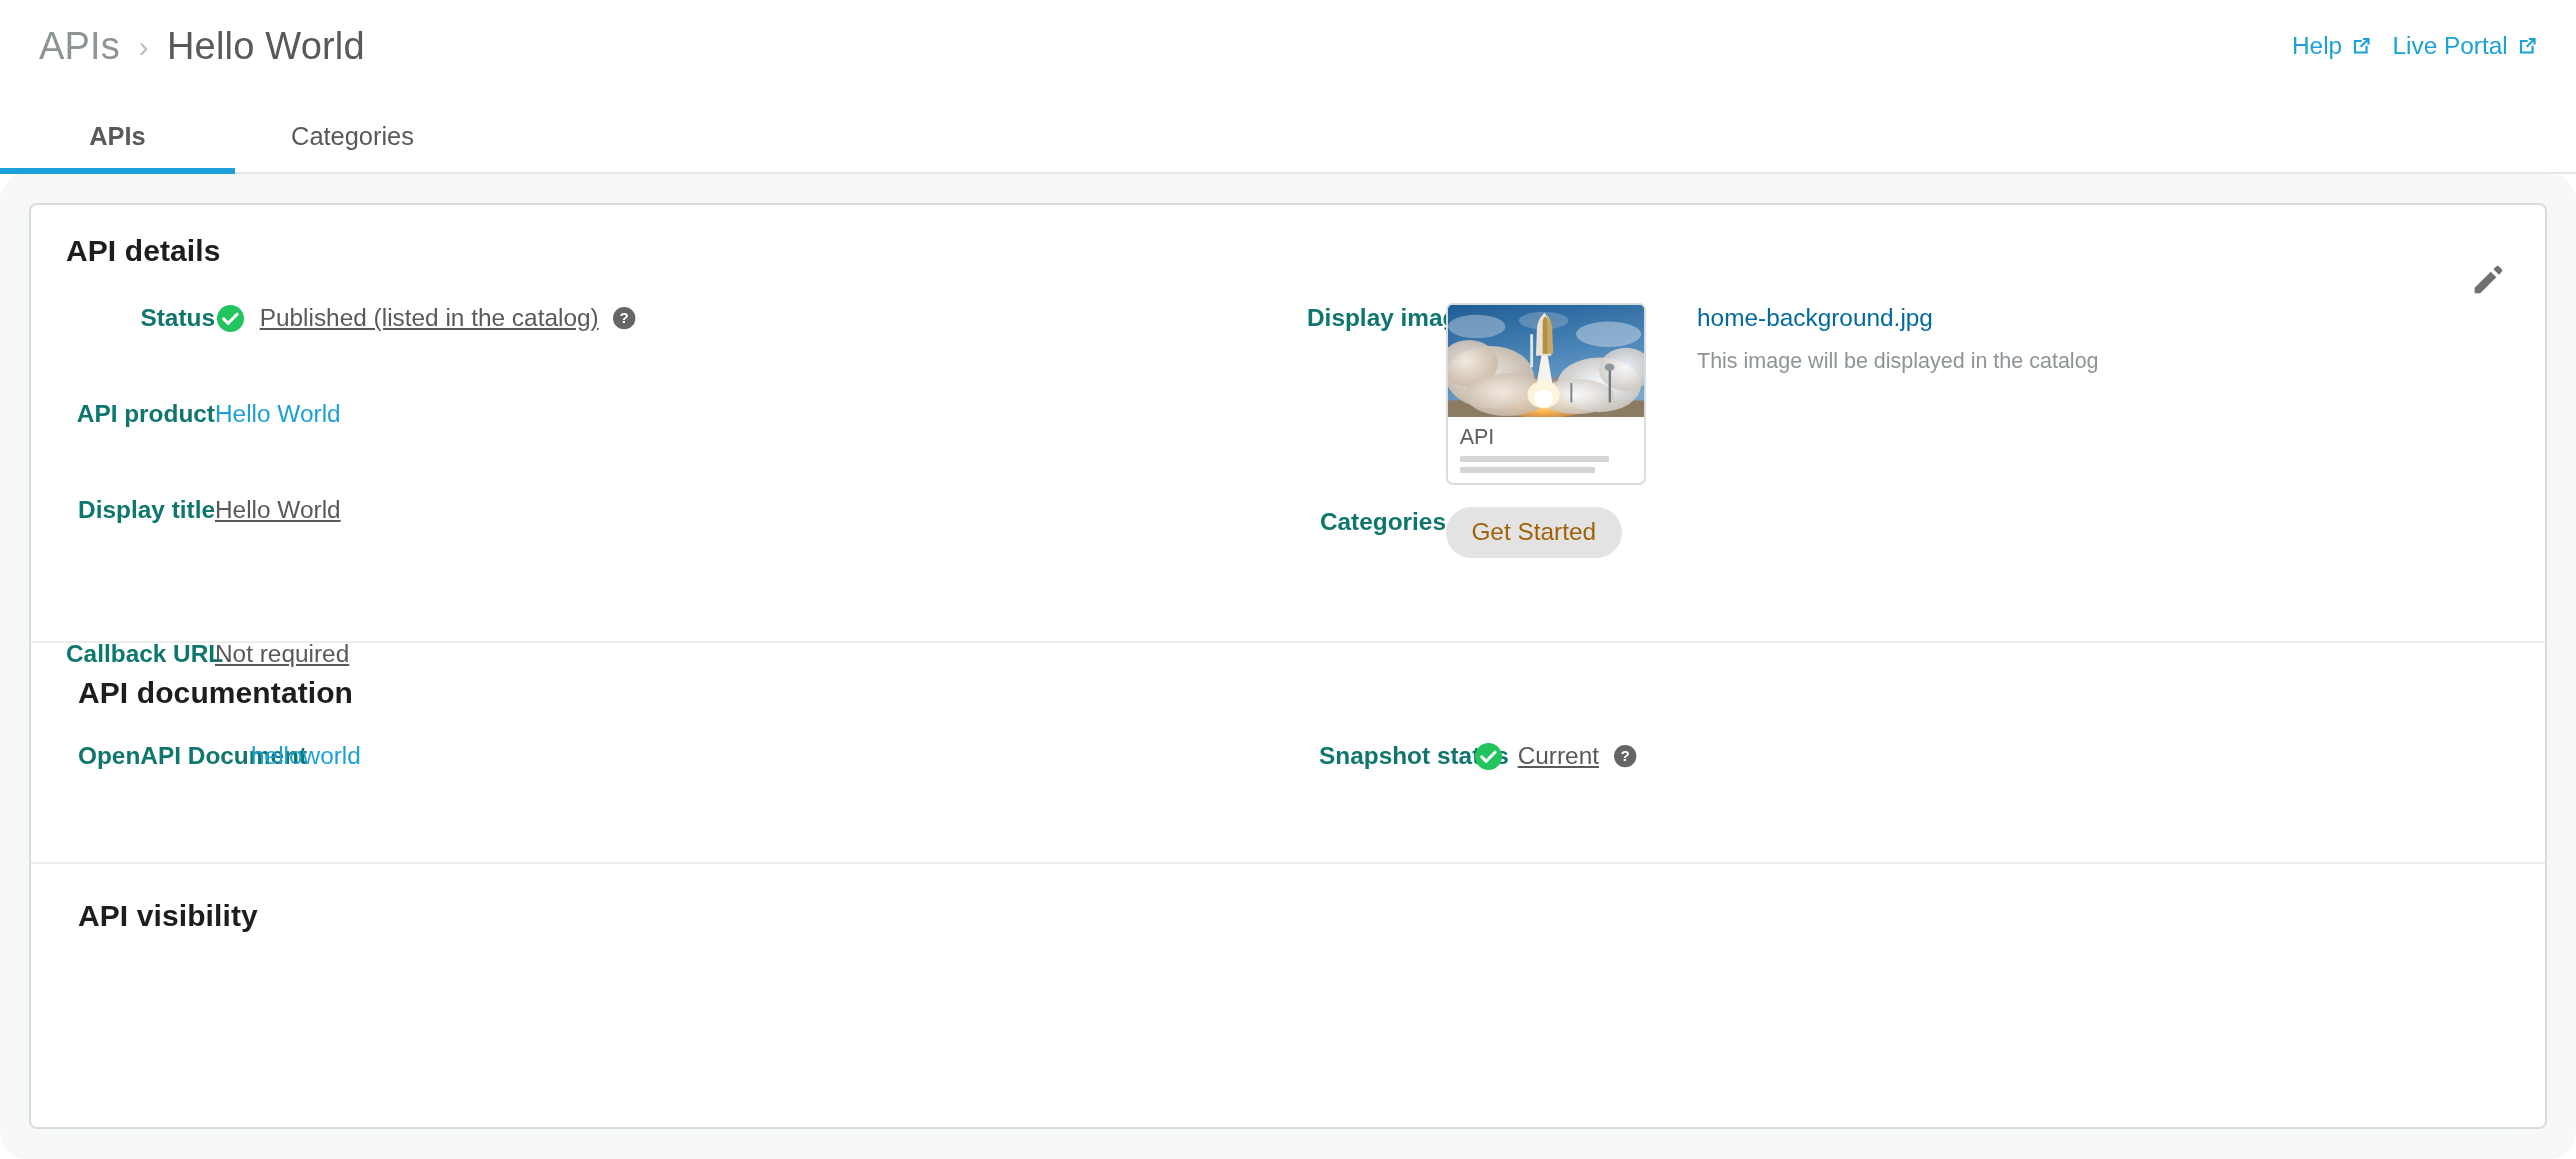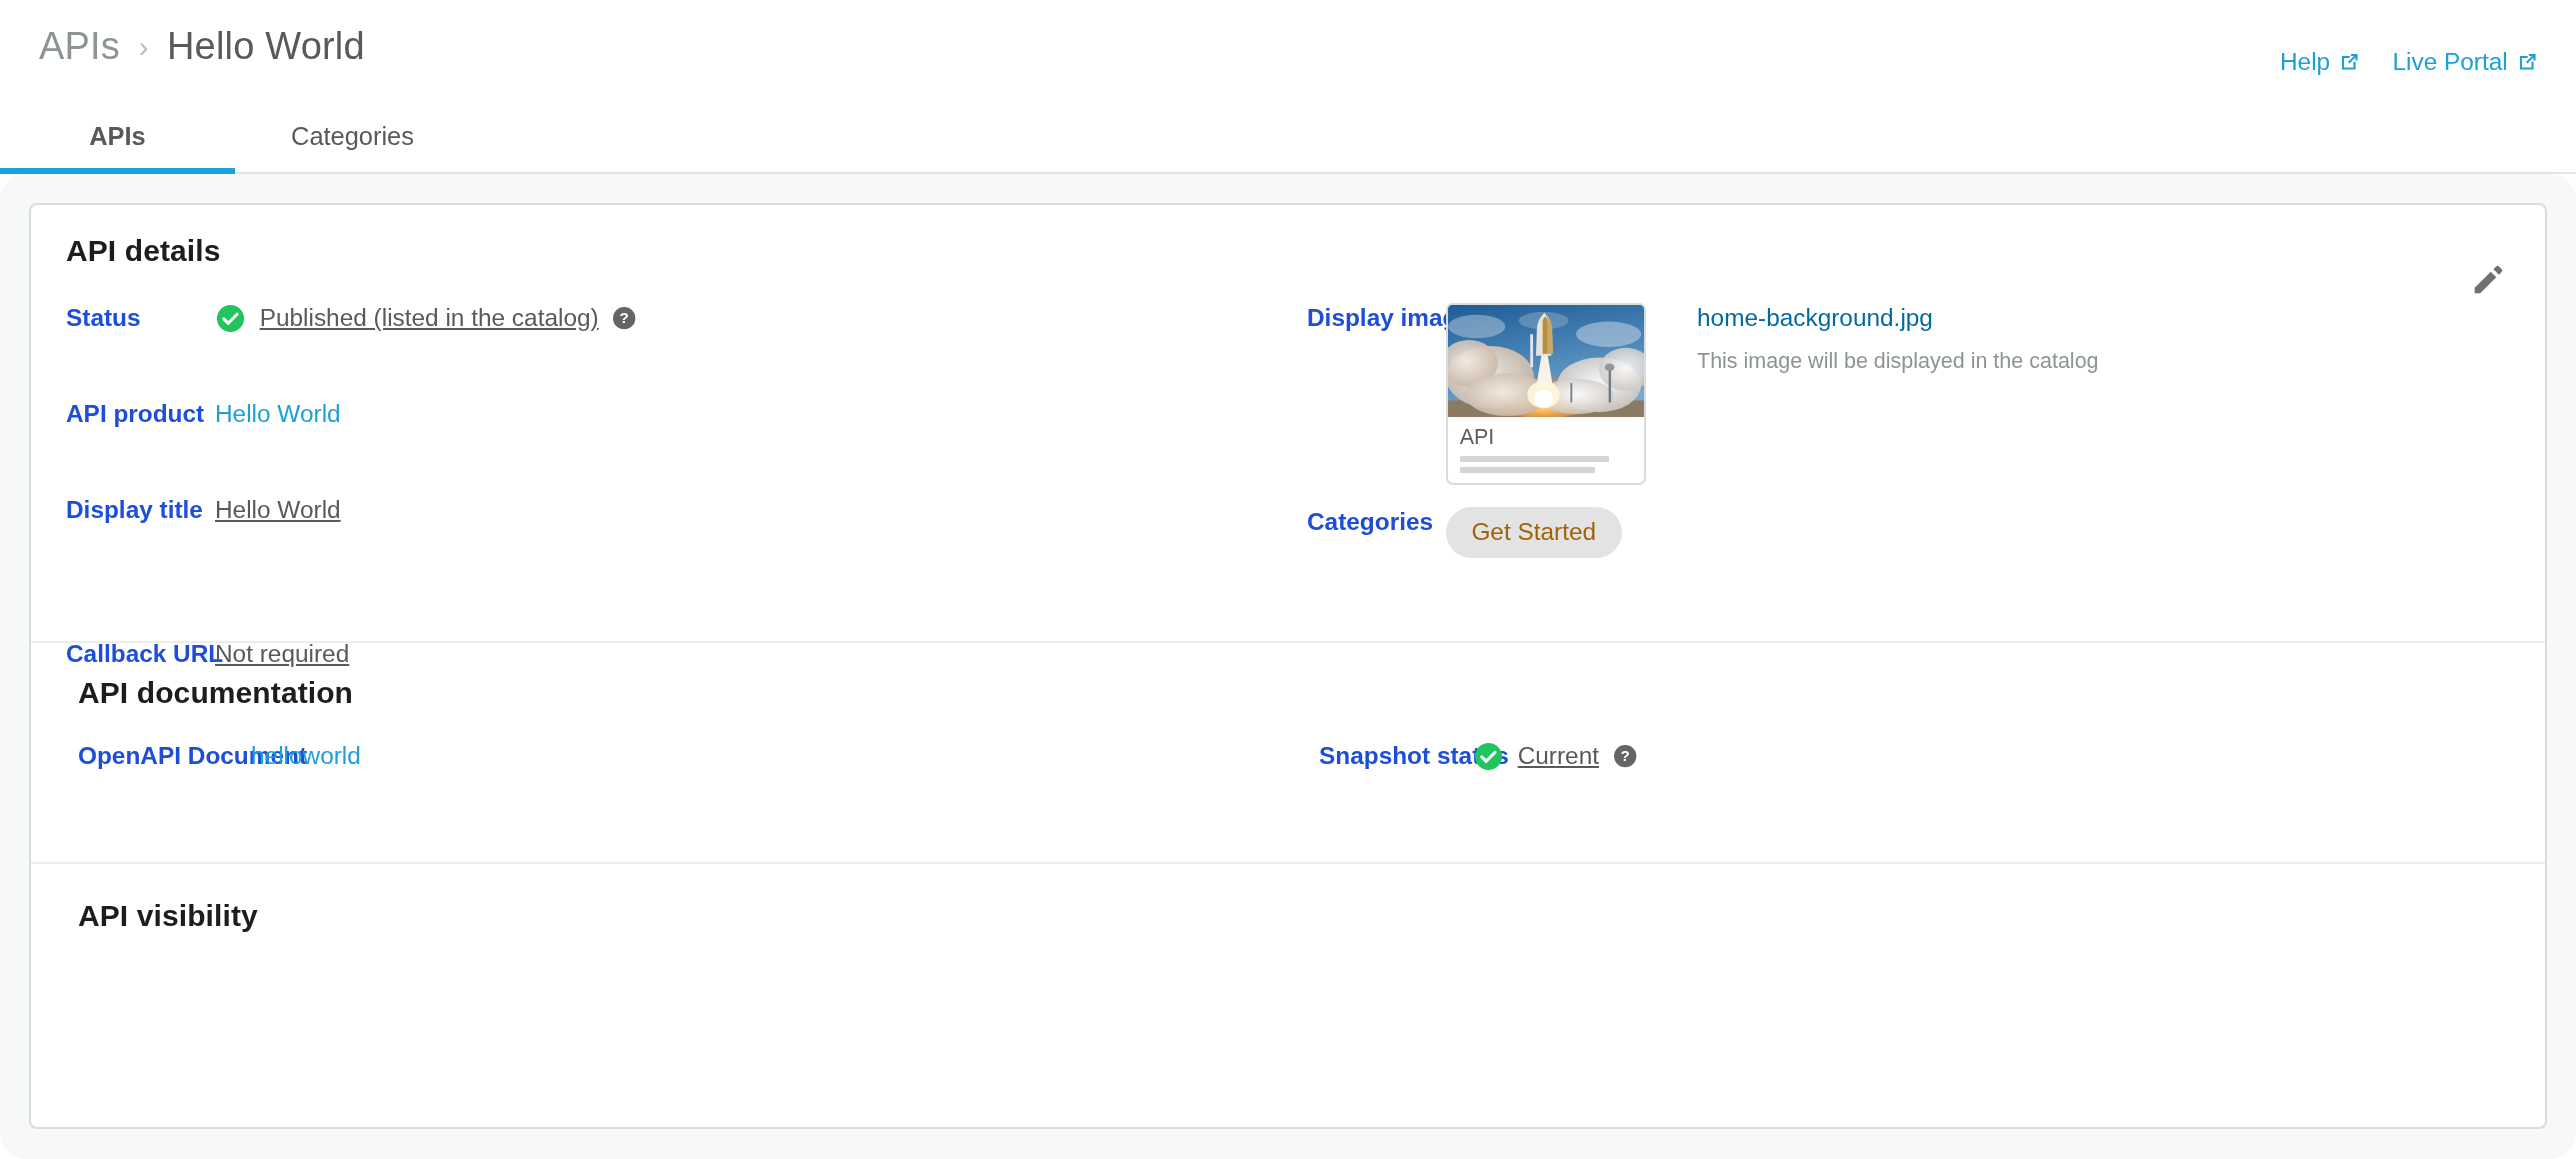--- a/index.html
+++ b/index.html
@@ -47,24 +47,24 @@
   .crumb-current {
     font-size: 38px;
     color: #58595b;
     font-weight: 400;
     letter-spacing: 0.2px;
   }
 
   .header-links {
     position: absolute;
     right: 37px;
-    top: 48px;
-    display: flex;
-    align-items: center;
-    gap: 31px;
+    top: 32px;
+    display: flex;
+    align-items: center;
+    gap: 19px;
     margin-left: 48px;
   }
   .hlink {
     display: inline-flex;
     align-items: center;
     gap: 7.8px;
     color: #1ba0d7;
     font-size: 24.4px;
     font-weight: 400;
     cursor: pointer;
@@ -157,23 +157,24 @@
     display: flex;
     align-items: flex-start;
     min-height: 48px;
     margin-bottom: 0;
   }
   .row-sp { height: 48px; }
 
   .lbl {
     font-size: 24.4px;
     font-weight: 700;
-    color: #1d4ed8;
+    color: #0f766e;
     line-height: 1.25;
     white-space: nowrap;
+    text-align: right;
   }
   .lbl-w-detail { width: 149px; flex: 0 0 149px; }
   .lbl-w-right  { width: 139px; flex: 0 0 139px; }
   .lbl-w-doc    { width: 173px; flex: 0 0 173px; }
   .lbl-w-snap   { width: 154px; flex: 0 0 154px; }
 
   .val {
     font-size: 24.4px;
     color: #58595b;
     font-weight: 400;

